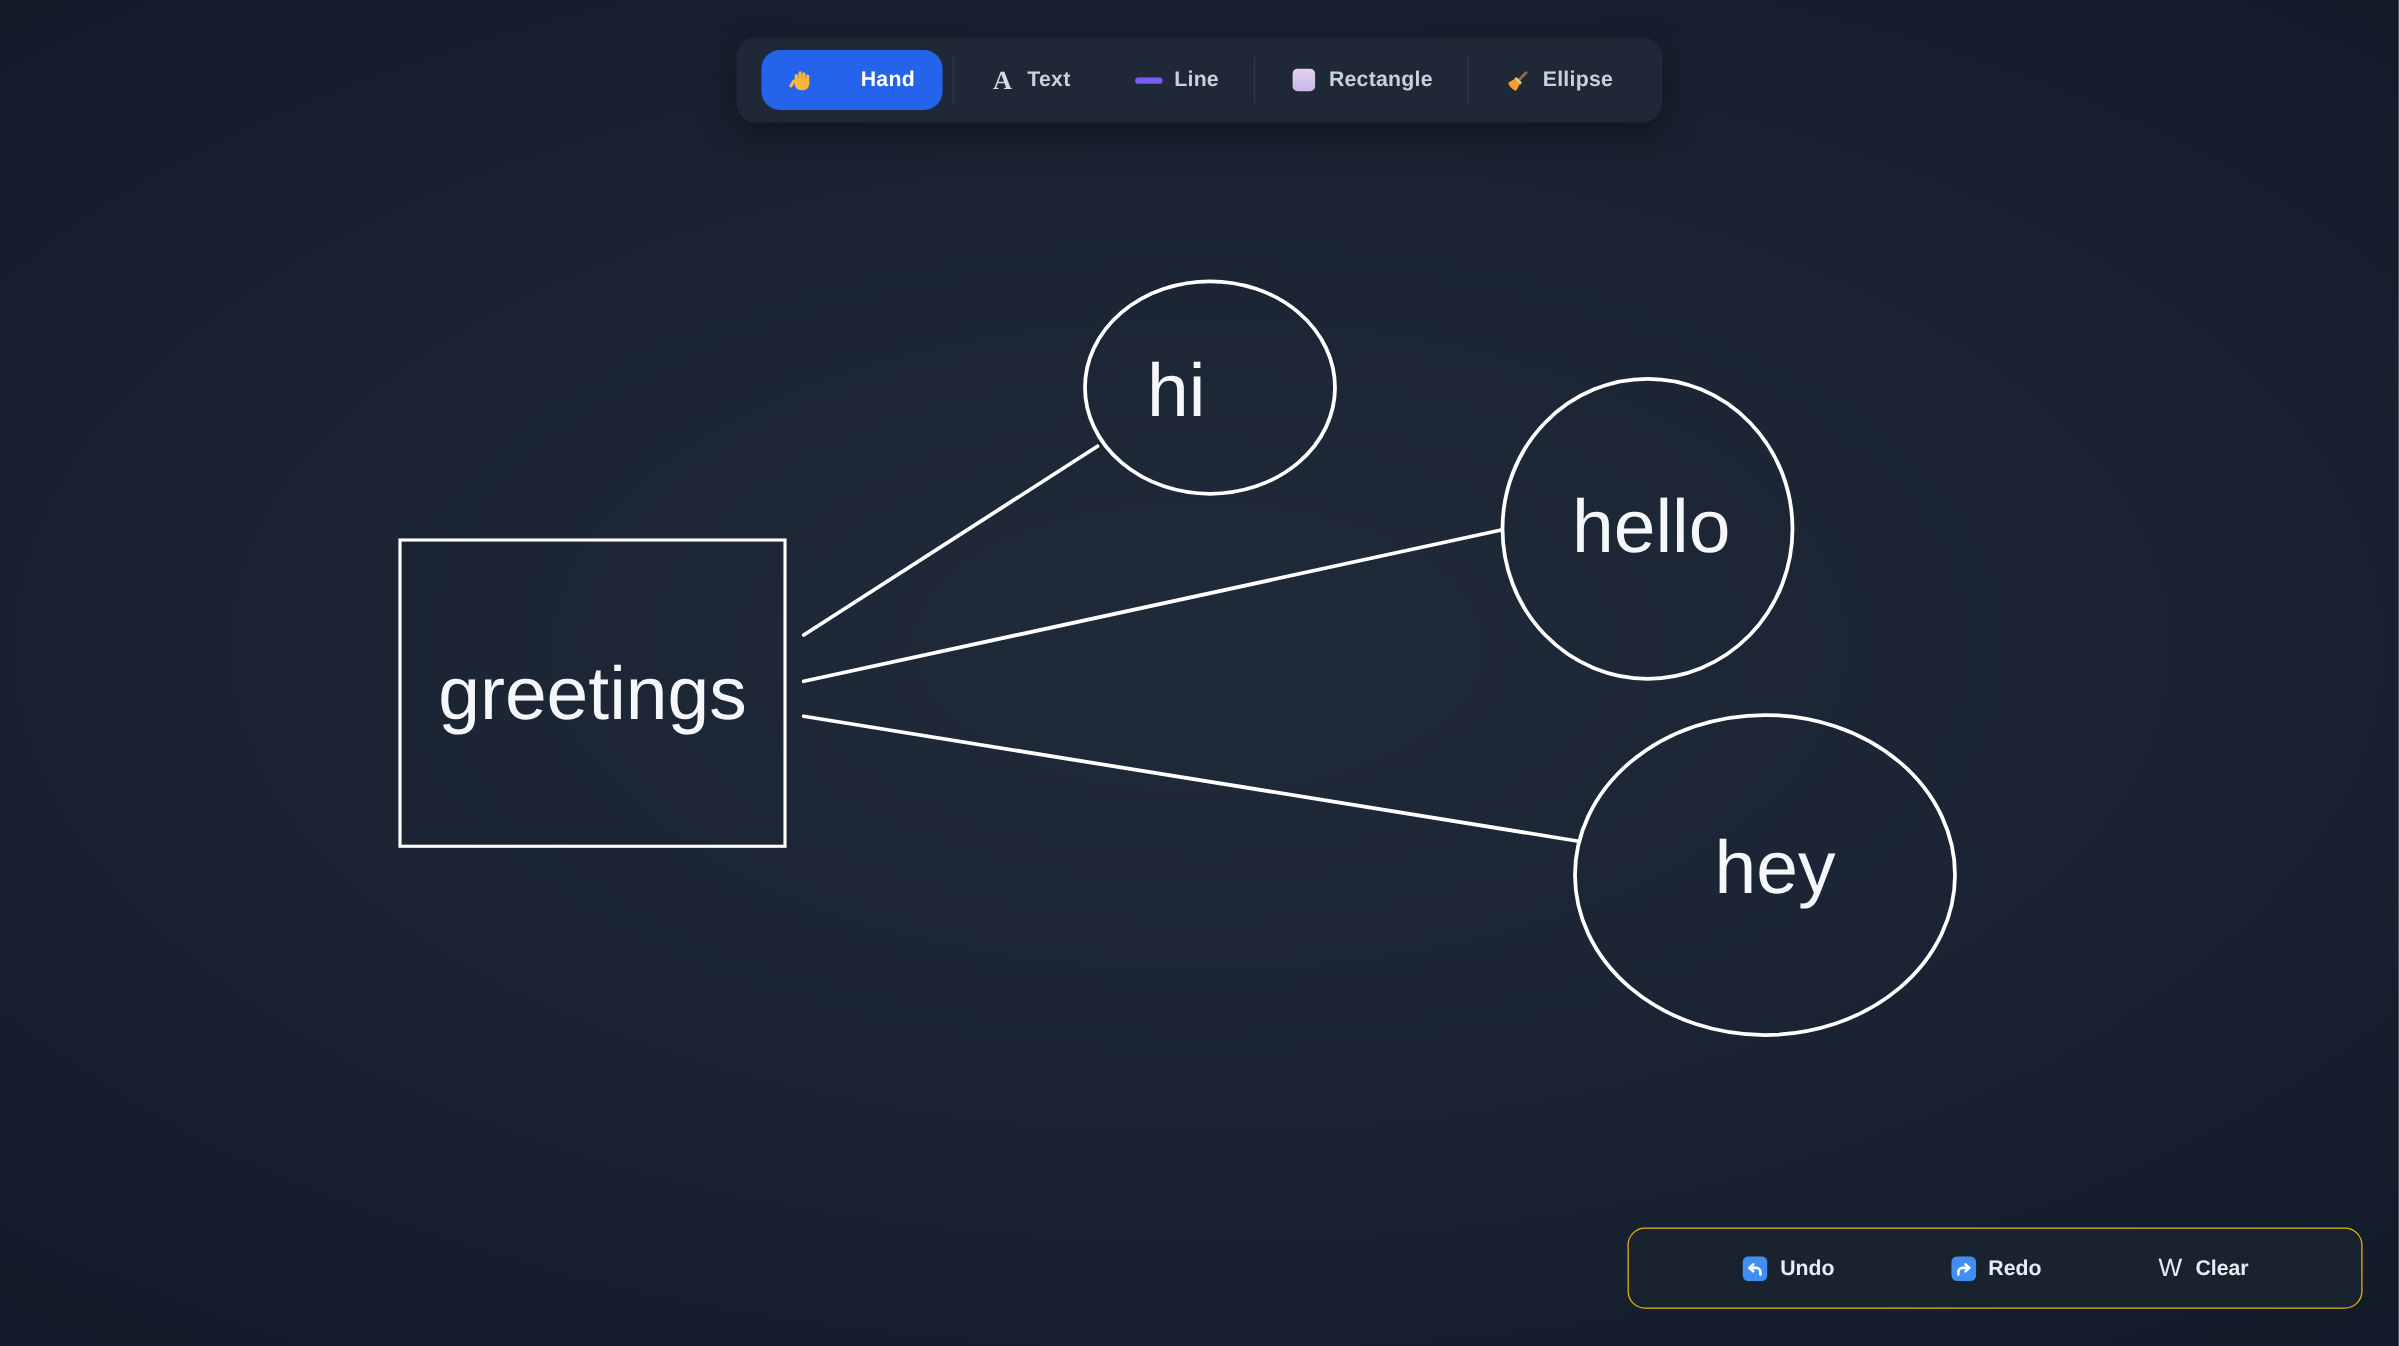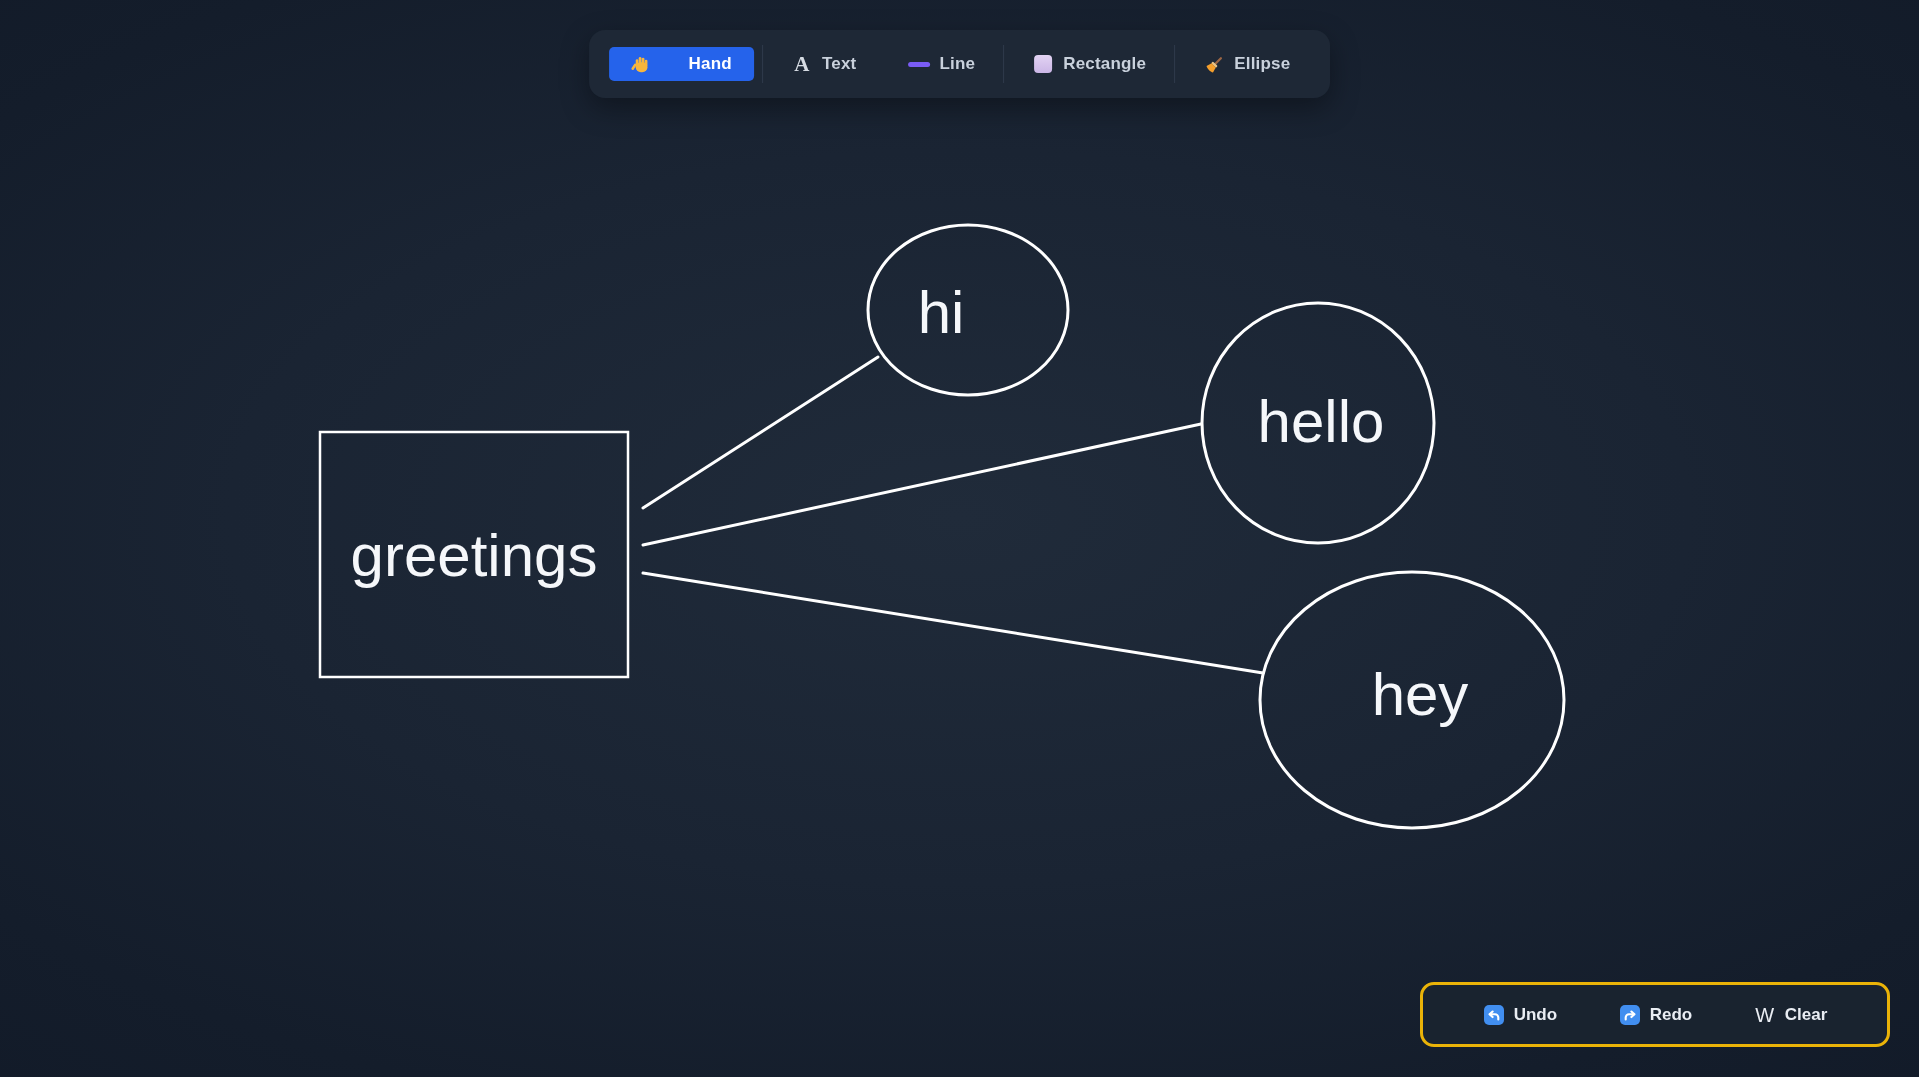--- a/index.html
+++ b/index.html
@@ -24,21 +24,21 @@
   .tool {
     display: flex; align-items: center; gap: 9px;
     padding: 0 26px; height: 68px;
     background: transparent; border: none; cursor: pointer;
     font-family: inherit;
   }
   .tool .t-label {
     color: #c9d1dc; font-size: 17px; font-weight: 600; letter-spacing: .2px;
   }
   .tool.active {
-    background: #2563eb; height: 34px; border-radius: 5px;
+    background: #2563eb; height: 48px; border-radius: 15px;
     padding: 0 22px; margin: 0 6px; gap: 36px;
   }
   .tool.active .t-label { color: #ffffff; font-weight: 700; }
   .t-icon { display: inline-flex; align-items: center; justify-content: center; width: 22px; height: 22px; }
   .divider { width: 1px; height: 38px; background: #2f3a4c; margin: 0 2px; flex: none; }
 
   .a-glyph {
     font-family: "Liberation Serif", serif; font-weight: 700;
     font-size: 21px; color: #d6dbe3; line-height: 1;
   }
@@ -56,23 +56,23 @@
   .shape-label {
     fill: #f5f7fa;
     font-family: "Liberation Sans", sans-serif;
     font-size: 60px;
   }
 
   
   .bottom-bar {
     position: absolute;
     right: 29px; bottom: 30px;
-    width: 470px; height: 65px;
+    width: 588px; height: 65px;
     background: #19232f;
-    border: 3px solid #eab308;
+    border: 1px solid #eab308;
     border-radius: 14px;
     display: flex; align-items: center; justify-content: space-evenly;
     padding: 0 8px;
   }
   .bbtn {
     display: flex; align-items: center; gap: 9px;
     background: transparent; border: none; cursor: pointer;
     font-family: inherit; height: 65px; padding: 0 10px;
   }
   .bbtn .b-label { color: #e9edf3; font-size: 17px; font-weight: 600; }

